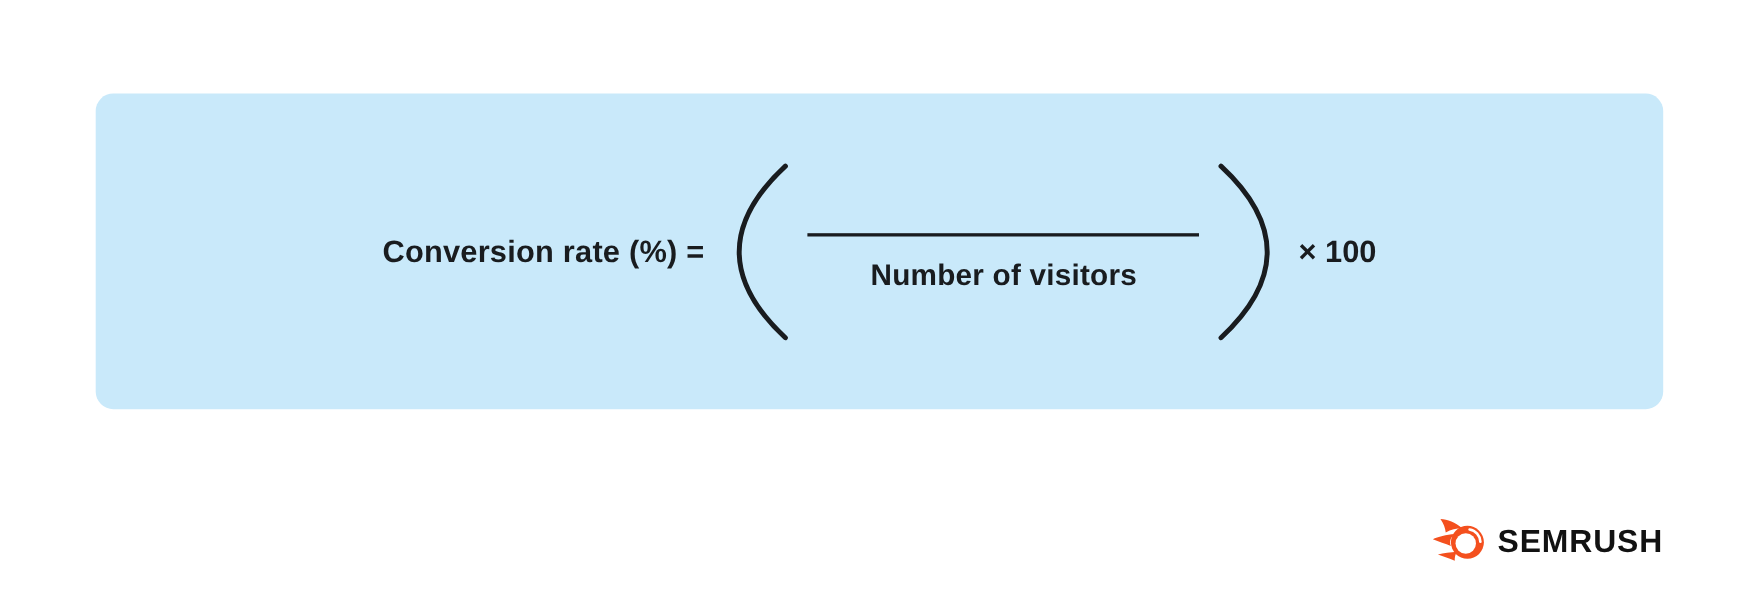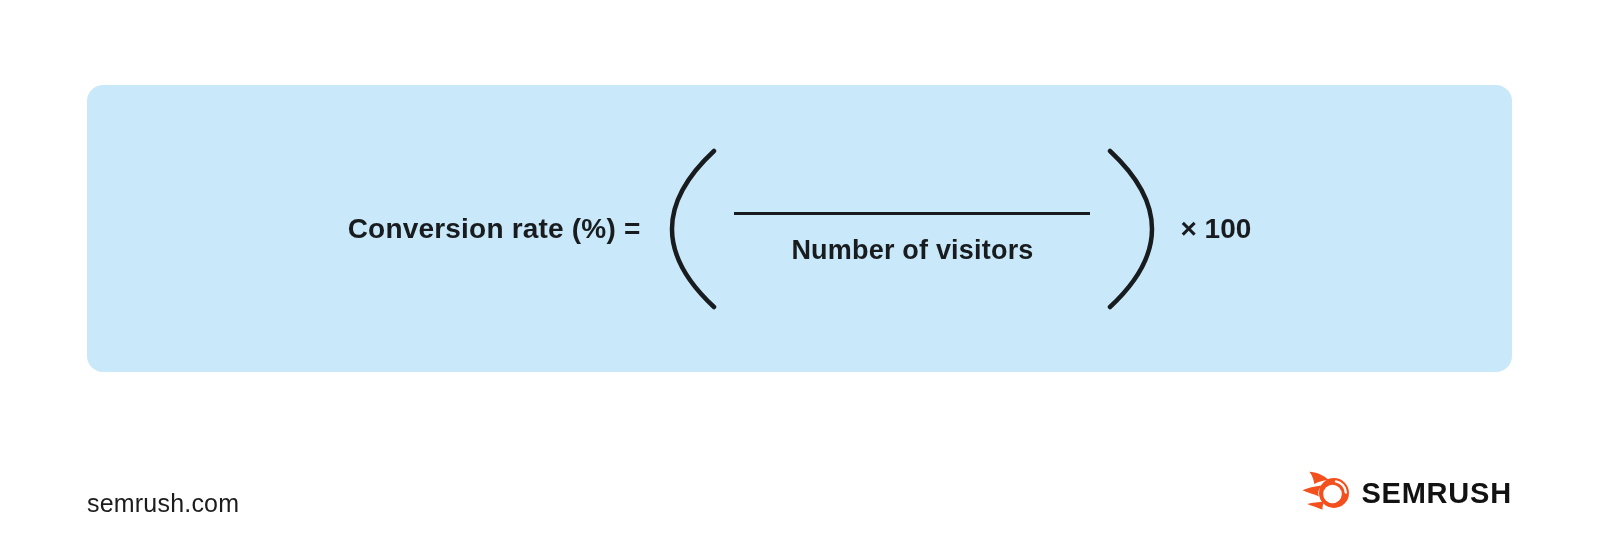--- a/index.html
+++ b/index.html
@@ -121,21 +121,20 @@
       <div class="denominator">Number of visitors</div>
     </div>
 
     <svg class="paren-svg" width="54" height="164" viewBox="0 0 54 164" aria-hidden="true">
       <path d="M6 4 Q 90 82 6 160" fill="none" stroke="currentColor" stroke-width="4.5" stroke-linecap="round"></path>
     </svg>
 
     <span class="formula-rhs">× 100</span>
   </div>
 
-  <div class="site-link">semrush.com</div>
 
   <div class="logo">
     <svg class="logo-icon-svg" width="50" height="42" viewBox="0 0 50 42" aria-hidden="true">
 
       <path class="logo-fill" d="M27,9 C21,4 14,1 7.5,0.8 C10.5,5 11.8,9 12.3,13 C17,10.5 22,9.2 27,9 Z" fill="var(--logo-color, #F4501E)"></path>
       <path class="logo-fill" d="M20.5,14.5 C13,15 5,17 0.6,19.3 C6,21.7 12,23.2 17,25.4 C15.4,21.5 16.6,17.5 20.5,14.5 Z" fill="var(--logo-color, #F4501E)"></path>
       <path class="logo-fill" d="M22.5,30.5 C16.5,31 10.5,31.5 5.2,33 C10.2,35 15.5,36.4 20.5,38.8 C20.3,35.8 21,33 22.5,30.5 Z" fill="var(--logo-color, #F4501E)"></path>
 
       <circle cx="32" cy="22" r="15" fill="var(--logo-color, #F4501E)"></circle>
       <circle cx="30.5" cy="23" r="9.3" fill="#ffffff"></circle>

